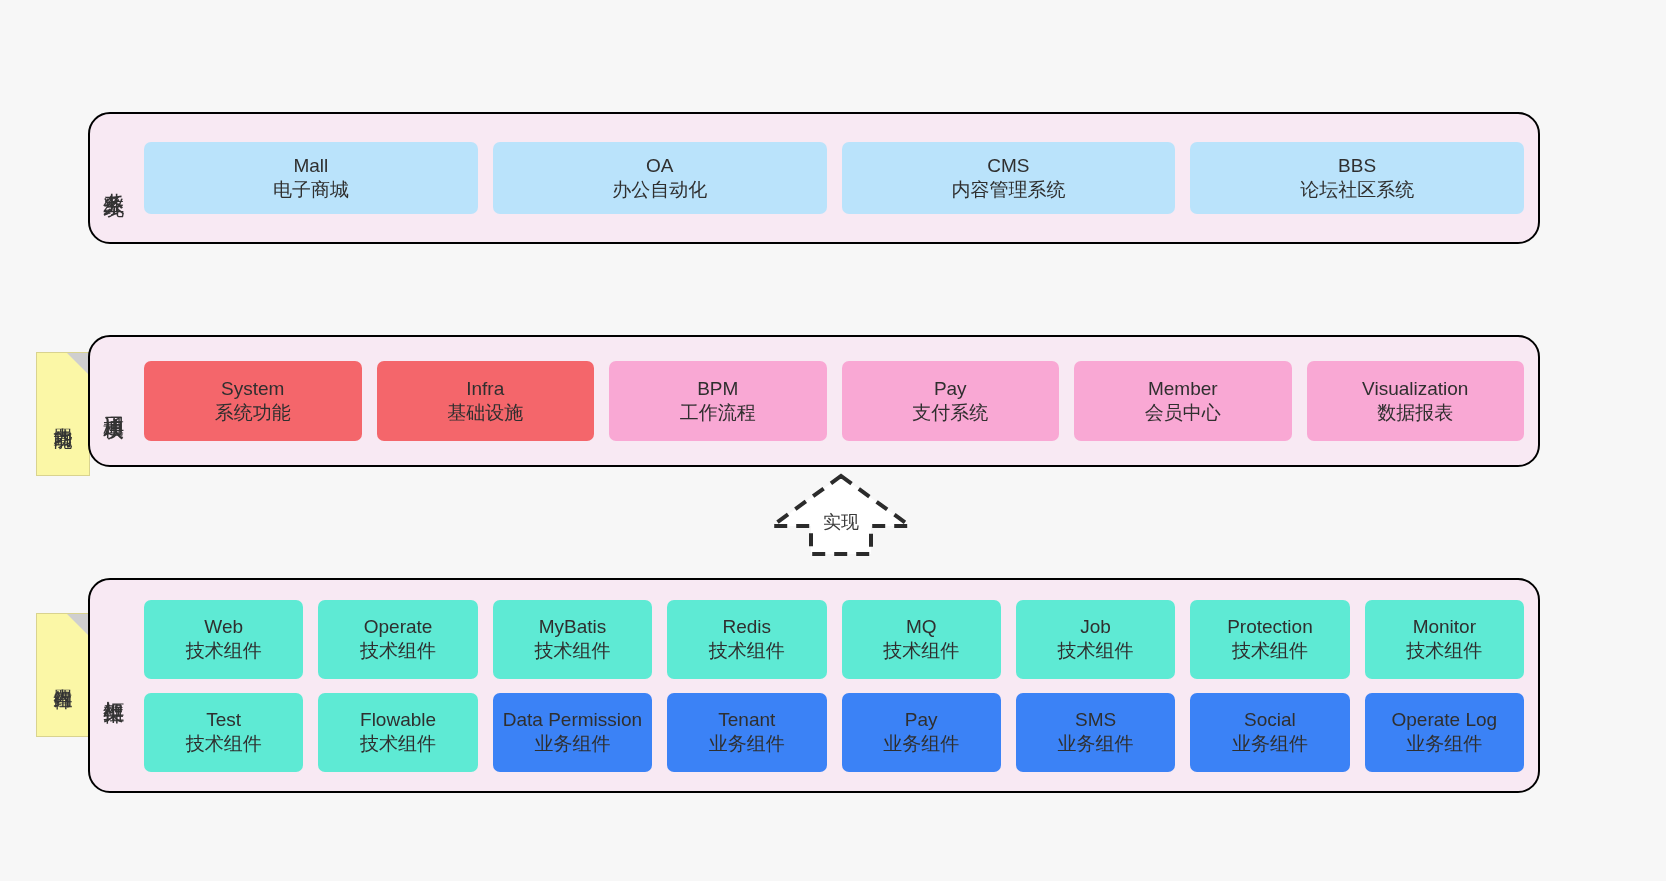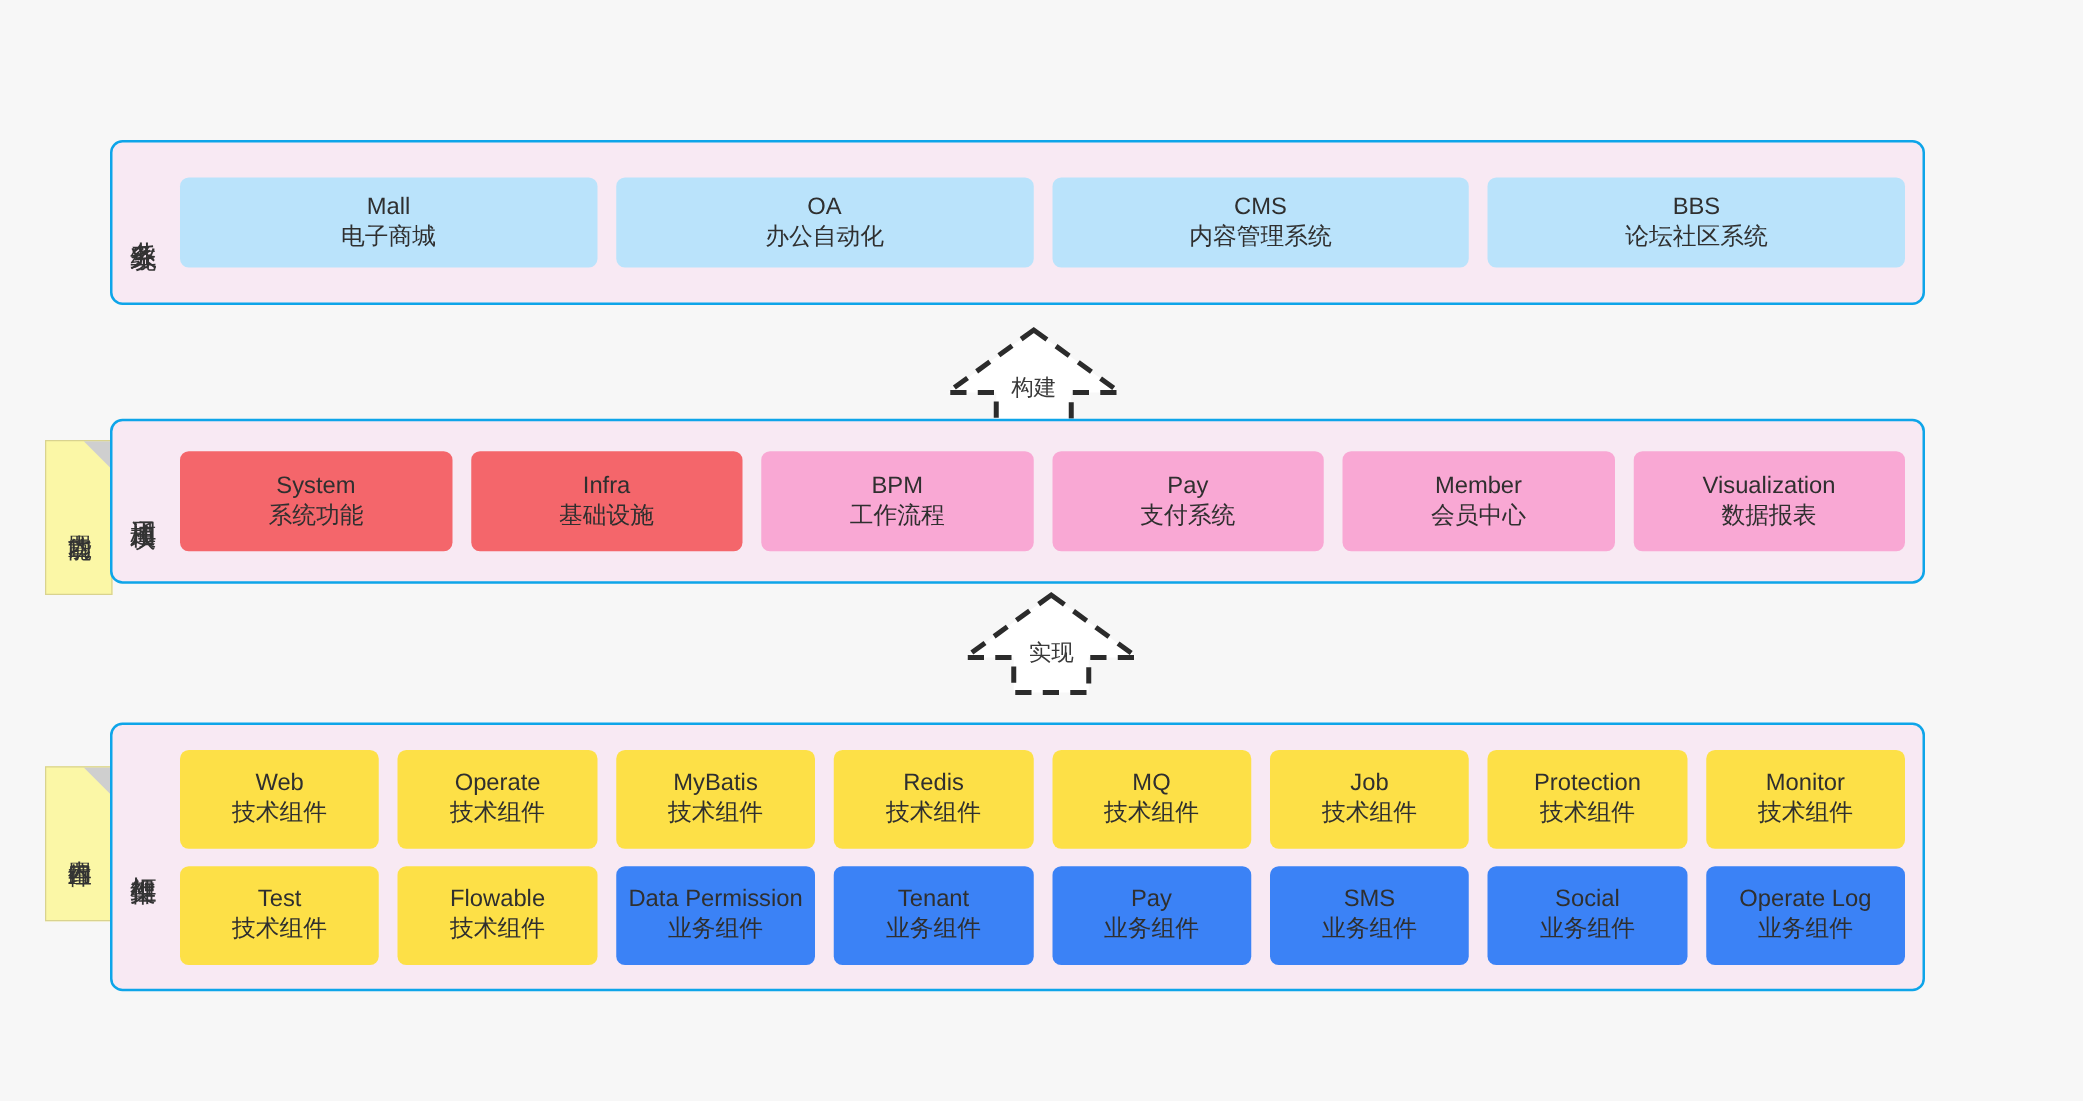--- a/index.html
+++ b/index.html
@@ -13,22 +13,22 @@
     width: 1666px;
     height: 881px;
     background: #f7f7f7;
     overflow: hidden;
   }
 
   
   .layer {
     position: absolute;
     background: #f8e9f3;
-    border: 2px solid #0ea5e9;
-    border-radius: 10px;
+    border: 2px solid #000000;
+    border-radius: 22px;
     display: flex;
     align-items: stretch;
   }
   .layer-title {
     width: 48px;
     flex: 0 0 48px;
     display: flex;
     align-items: center;
     justify-content: center;
     font-size: 21px;
@@ -64,21 +64,21 @@
     line-height: 1.28;
     padding: 4px 6px;
   }
   .cell .en { display: block; }
   .cell .cn { display: block; }
 
   
   .c-blue       { background: #bae3fb; }
   .c-red        { background: #f4666b; }
   .c-pink       { background: #f9a8d4; }
-  .c-green      { background: #fde047; }
+  .c-green      { background: #5eead4; }
   .c-green-lite { background: #3b82f6; }
 
   
   #layer-business  { left: 88px;  top: 112px; width: 1452px; height: 132px; }
   #layer-common    { left: 88px;  top: 335px; width: 1452px; height: 132px; }
   #layer-framework { left: 88px;  top: 578px; width: 1452px; height: 215px; }
 
   #layer-business  .cell { height: 72px; }
   #layer-common    .cell { height: 80px; }
   #layer-framework .cell { height: 79px; }
@@ -151,26 +151,20 @@
           <span class="cn">内容管理系统</span>
         </div>
         <div class="cell c-blue">
           <span class="en">BBS</span>
           <span class="cn">论坛社区系统</span>
         </div>
       </div>
     </div>
   </div>
 
-  <div class="arrow" id="arrow-build">
-    <svg viewBox="0 0 150 90" preserveAspectRatio="none" aria-hidden="true">
-      <path d="M75 6 L144 56 L105 56 L105 84 L45 84 L45 56 L6 56 Z" fill="#ffffff" stroke="#2b2b2b" stroke-width="4" stroke-dasharray="13 9" stroke-linejoin="miter"></path>
-    </svg>
-    <div class="arrow-label">构建</div>
-  </div>
 
   <div class="note" id="note-common">
     <span class="fold"></span>
     <span>内置功能</span>
   </div>
 
   <div class="layer" id="layer-common">
     <div class="layer-title">通用模块</div>
     <div class="layer-body">
       <div class="row">

